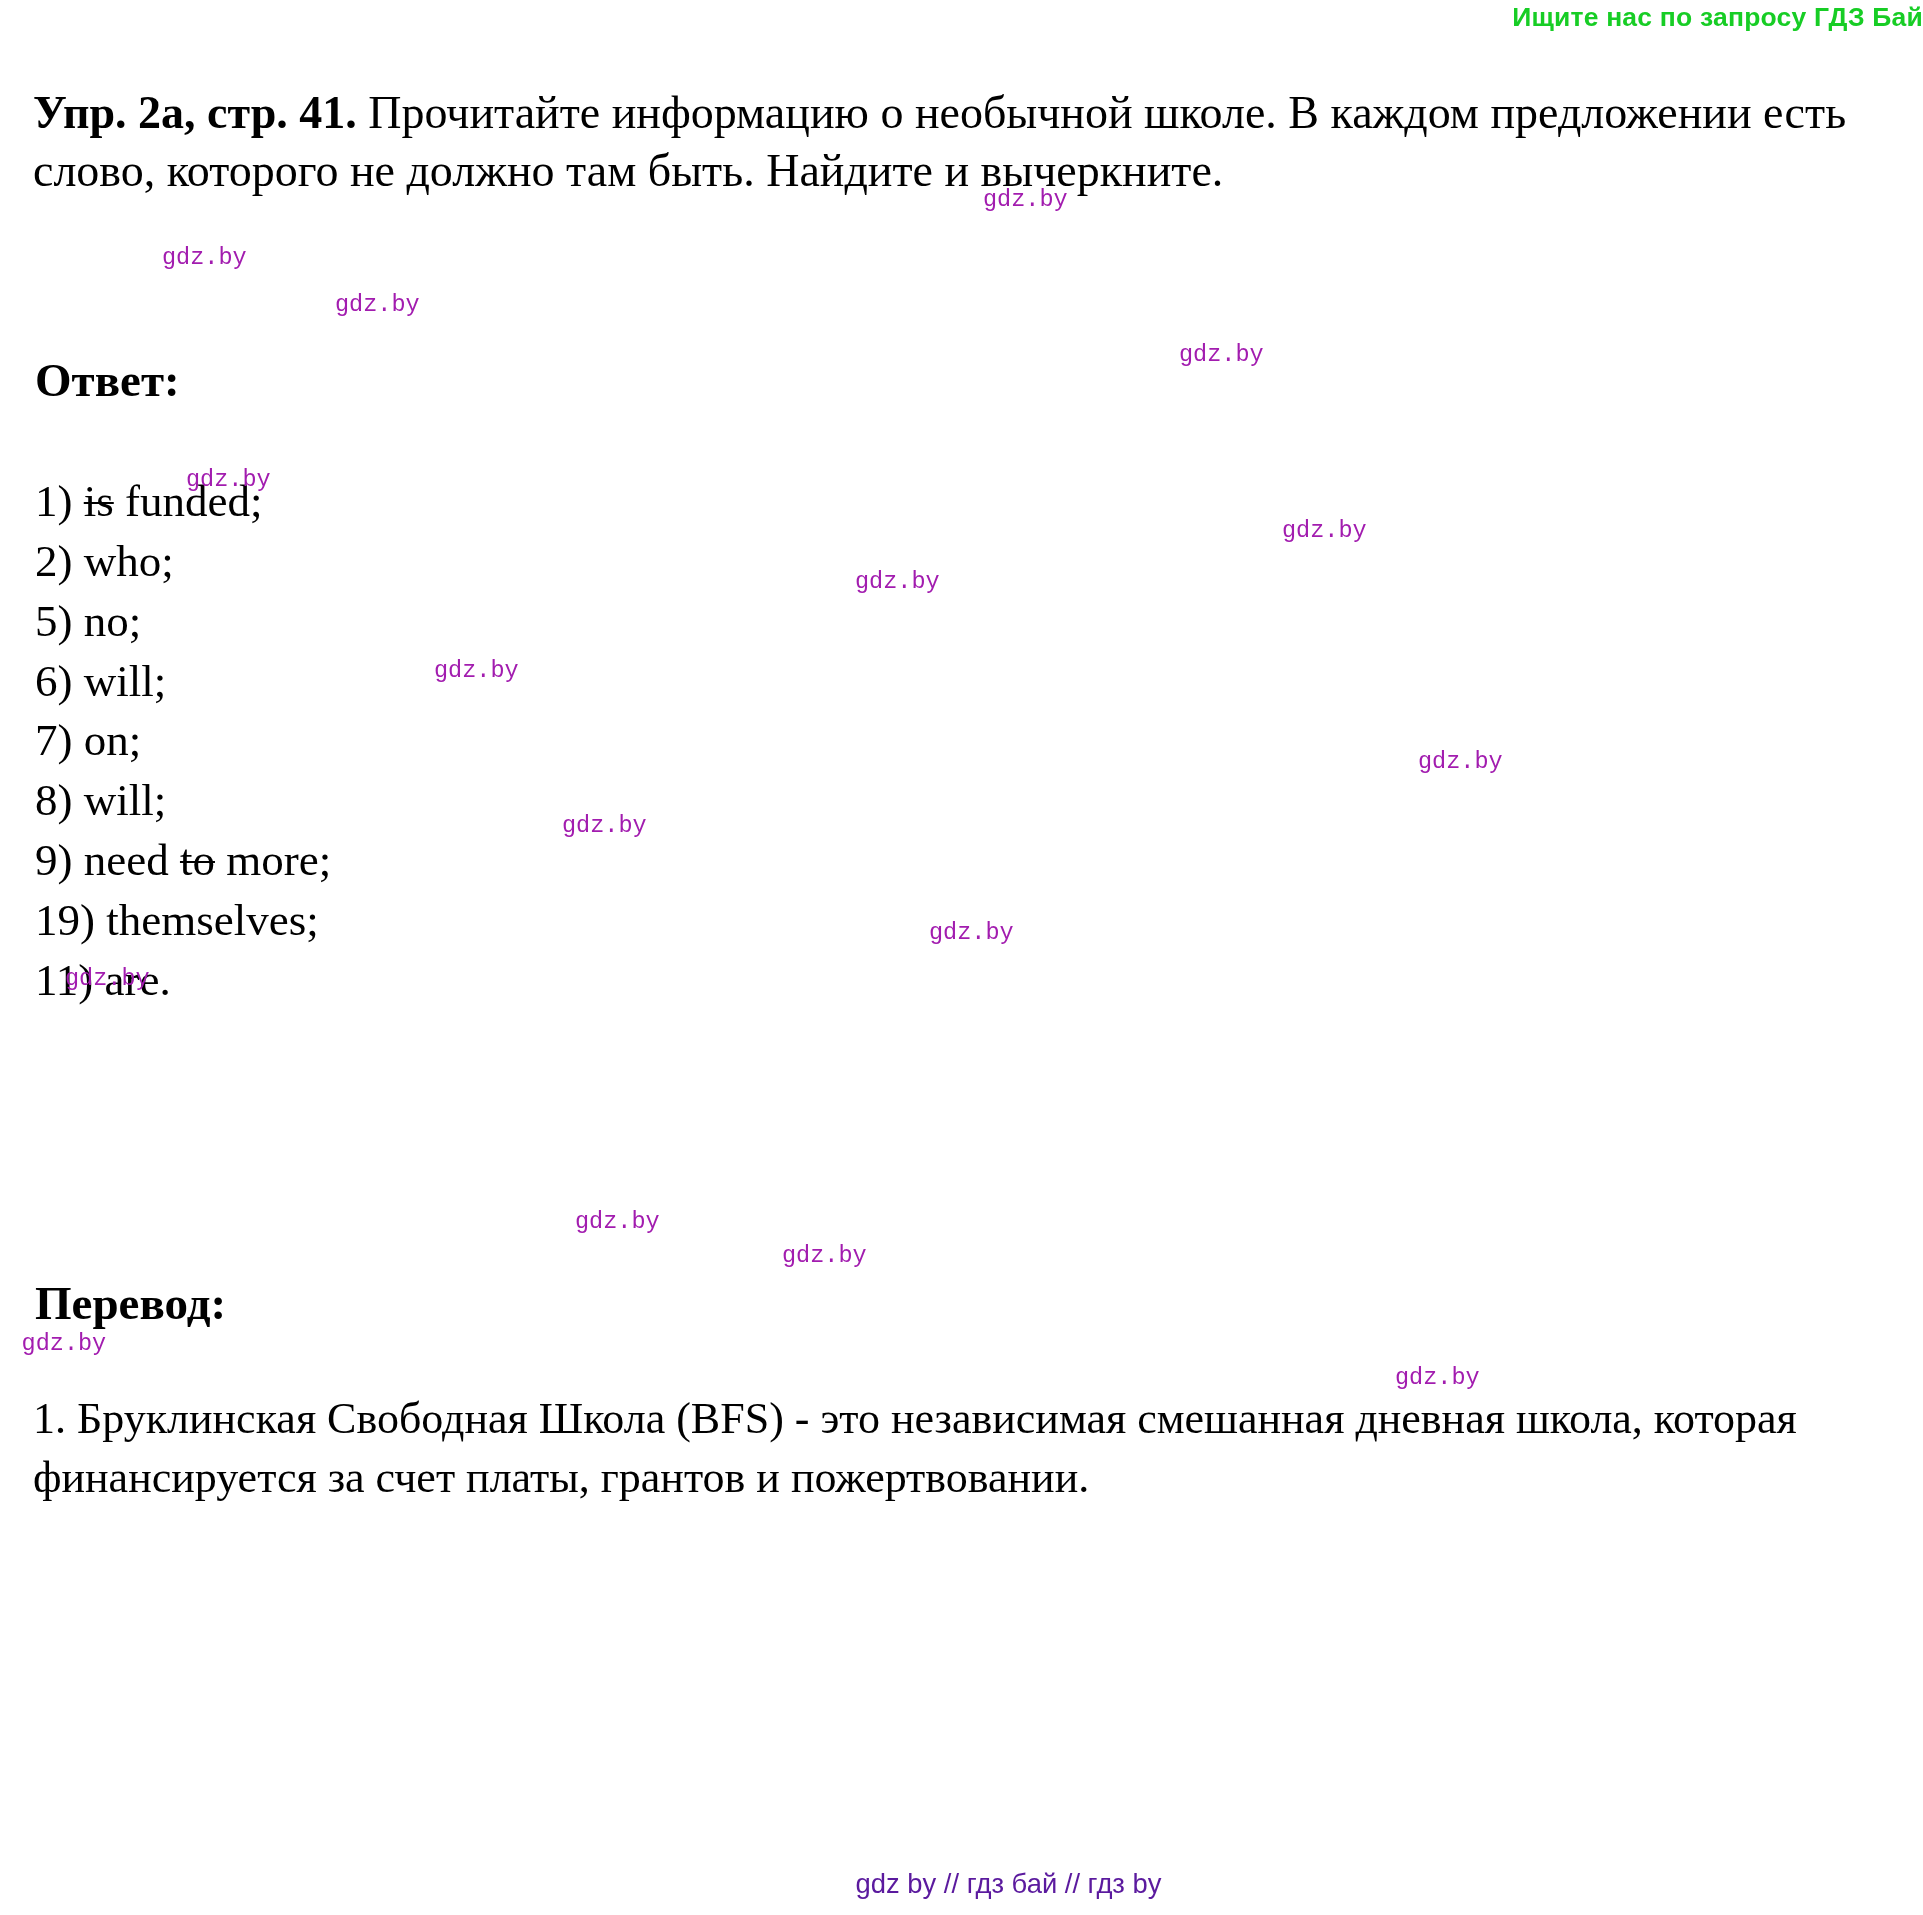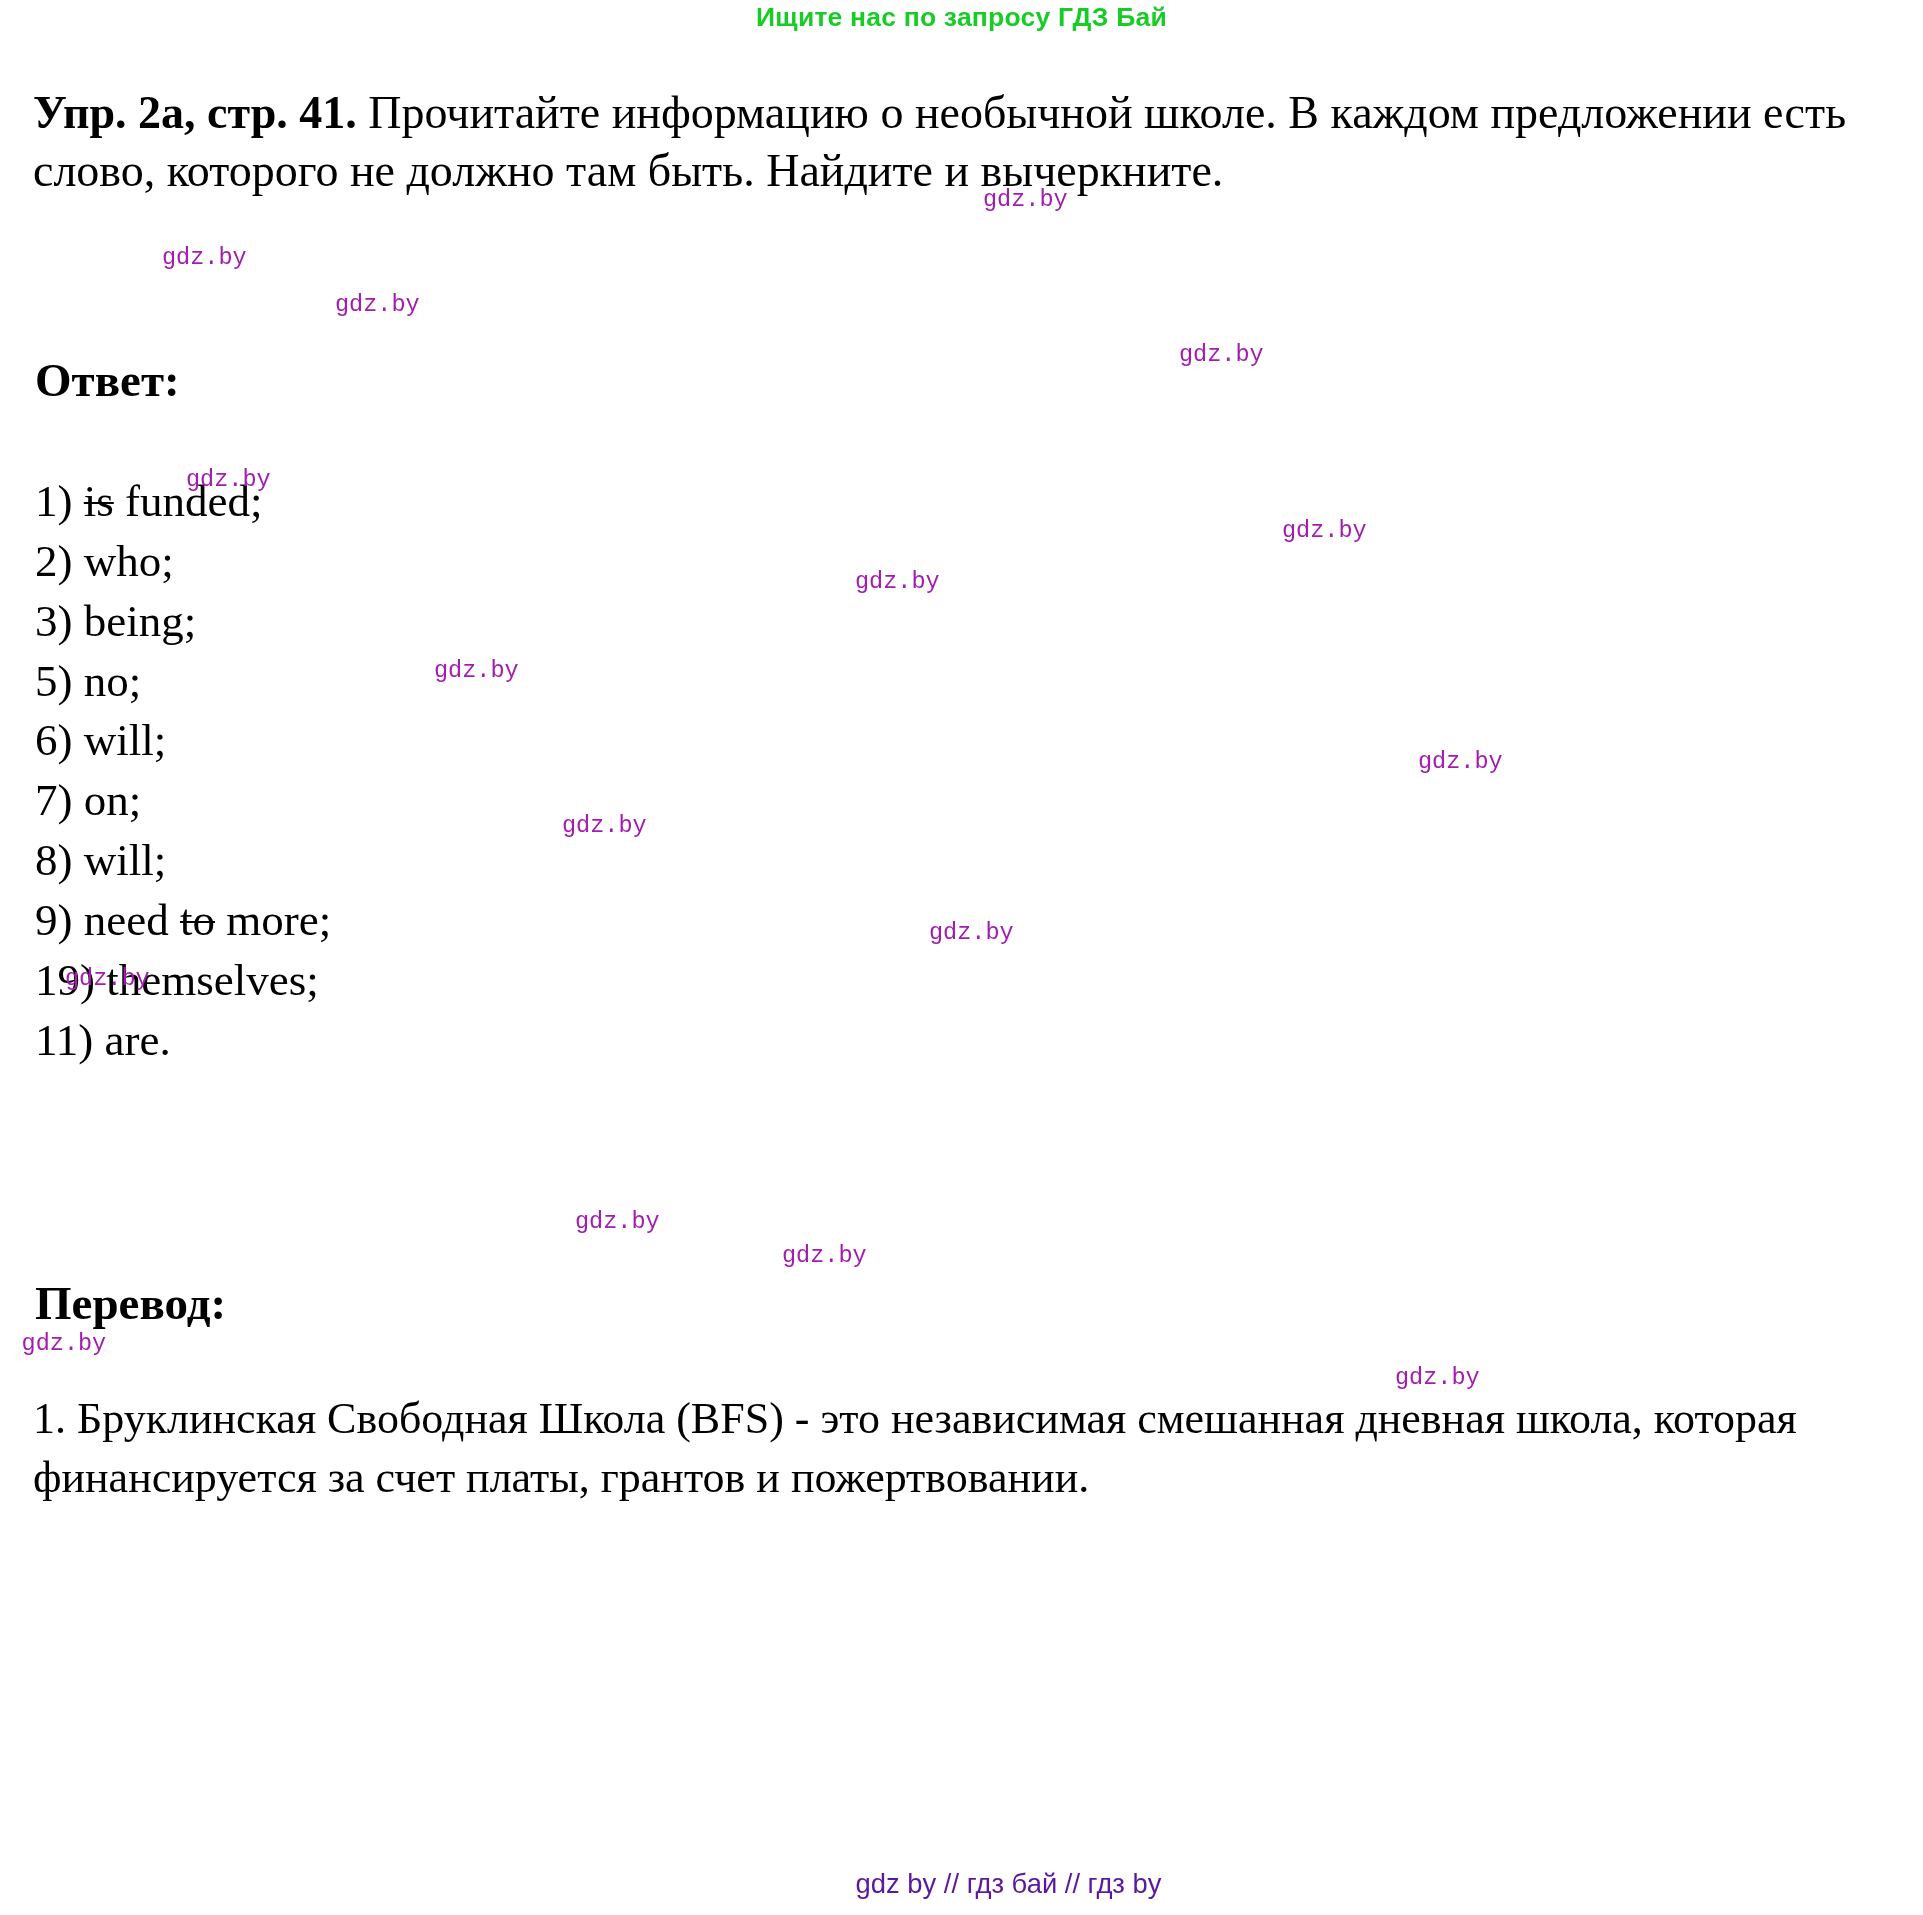--- a/index.html
+++ b/index.html
@@ -16,21 +16,21 @@
     font-family: "Liberation Serif", "DejaVu Serif", serif;
     color: #000000;
   }
 
   
   .promo-banner {
     position: absolute;
     top: 2px;
     left: 0;
     width: 1923px;
-    text-align: center;
+    text-align: right;
     font-family: "Liberation Sans", "DejaVu Sans", sans-serif;
     font-weight: bold;
     font-size: 26.5px;
     letter-spacing: 0.2px;
     color: #17cd25;
     white-space: nowrap;
   }
 
   
   .page {
@@ -131,21 +131,20 @@
 
   <div class="task-block">
     <span class="task-ref">Упр. 2a, стр. 41.</span><span> Прочитайте информацию о необычной школе. В каждом предложении есть слово, которого не должно там быть. Найдите и вычеркните.</span>
   </div>
 
   <div class="answer-heading">Ответ:</div>
 
   <div class="answer-list">
       <div class="row"><span>1)</span> <span class="strike">is</span><span> funded;</span></div>
       <div class="row"><span>2)</span> <span>who;</span></div>
-      <div class="row"><span>3)</span> <span>being;</span></div>
       <div class="row"><span>5)</span> <span>no;</span></div>
       <div class="row"><span>6)</span> <span>will;</span></div>
       <div class="row"><span>7)</span> <span>on;</span></div>
       <div class="row"><span>8)</span> <span>will;</span></div>
       <div class="row"><span>9)</span> <span>need </span><span class="strike">to</span><span> more;</span></div>
       <div class="row"><span>19)</span> <span>themselves;</span></div>
       <div class="row"><span>11)</span> <span>are.</span></div>
     </div>
 
   <div class="translation-heading">Перевод:</div>

